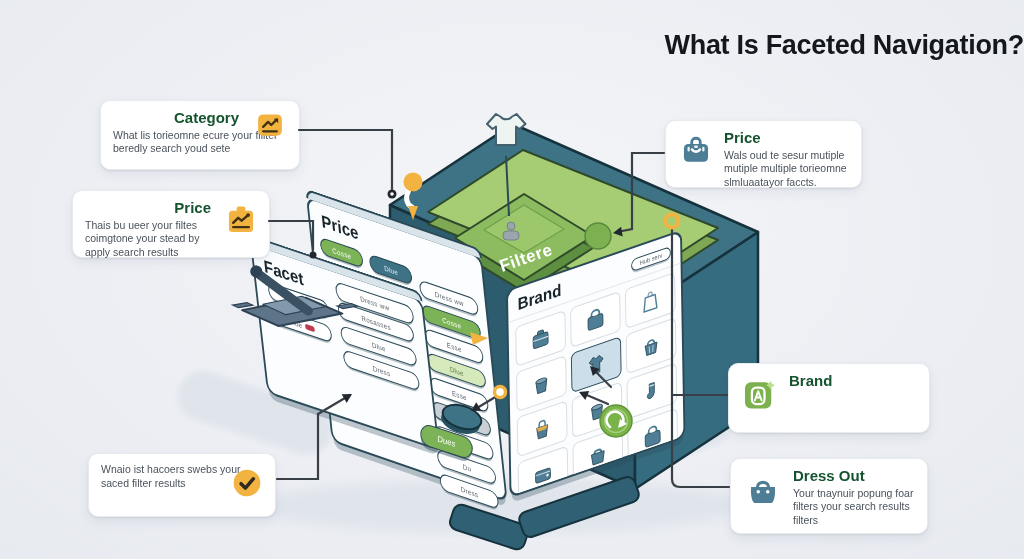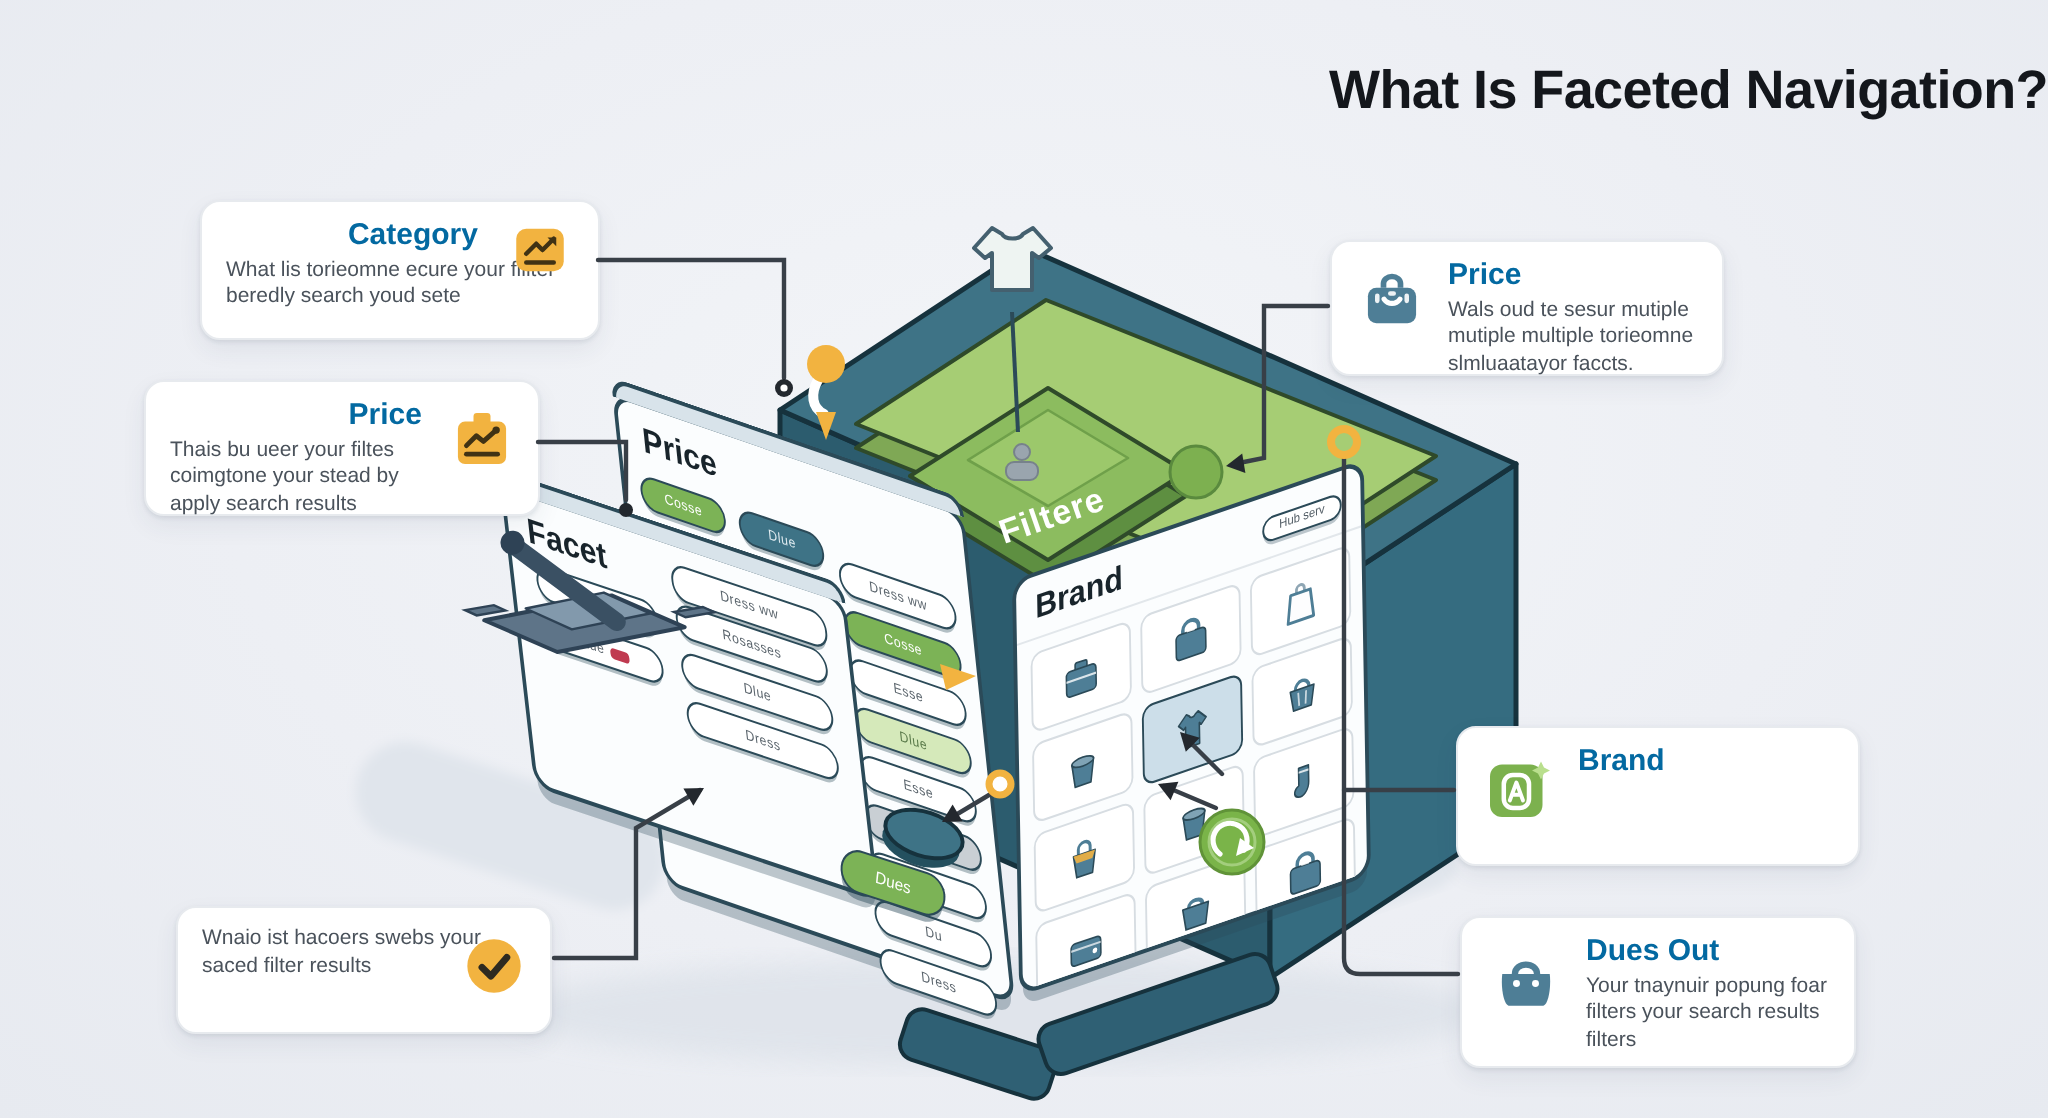--- a/index.html
+++ b/index.html
@@ -6,21 +6,21 @@
   body{font-family:"Liberation Sans",sans-serif;background:#e6e9ee;}
   #stage{position:relative;width:1024px;height:559px;margin:0 auto;overflow:hidden;
          background:radial-gradient(ellipse at 50% 42%, #f3f5f8 0%, #edeff4 55%, #e7eaf0 100%);}
   
   #title{position:absolute;left:0;top:30px;width:100%;text-align:right;
          font-size:27px;font-weight:800;color:#14171c;letter-spacing:-.3px;}
   
   .callout{position:absolute;background:#fff;border:1px solid #e7eaee;border-radius:10px;
            padding:9px 12px;box-sizing:border-box;z-index:5;
            box-shadow:0 1px 2px rgba(40,60,80,.10),0 5px 12px rgba(40,60,80,.07);}
-  .callout .t{font-weight:bold;font-size:15px;color:#0369a1;margin-bottom:2px;line-height:1.1;}
+  .callout .t{font-weight:bold;font-size:15px;color:#14532d;margin-bottom:2px;line-height:1.1;}
   .callout .b{font-size:10.5px;line-height:1.3;color:#4a525b;}
   .cicon{position:absolute;}
   .cicon .gi{width:100%;height:100%;display:block;}
   
   #box-category{left:100px;top:100px;width:200px;height:70px;}
   #box-category .t{text-align:right;padding-right:48px;}
   #box-category .cicon{right:10px;top:9px;width:38px;height:30px;}
   #box-price-left{left:72px;top:190px;width:198px;height:68px;}
   #box-price-left .t{text-align:right;padding-right:46px;}
   #box-price-left .b{text-align:left;padding-right:46px;}
@@ -469,21 +469,21 @@
       <div class="t">Brand</div>
     </div>
   </div>
   <div id="box-color-out" class="callout right">
     <span class="cicon">
         <svg class="gi" viewBox="0 0 24 24">
           <use href="#ic-handbag-big"></use>
         </svg>
       </span>
     <div>
-      <div class="t">Dues Out</div>
+      <div class="t">Dress Out</div>
       <div class="b">Your tnaynuir popung foar filters your search results filters</div>
     </div>
   </div>
 
   <svg id="overlay" width="1024" height="559" viewBox="0 0 1024 559">
     <g fill="none" stroke="#383F47" stroke-width="2.2" stroke-linecap="round">
       <path d="M299,130 H392 V189"></path>
       <path d="M269,221 H313 V250"></path>
       <path d="M277,479 H318 V414 L350,395"></path>
       <path d="M664,153 H632 V229 L617,232"></path>

